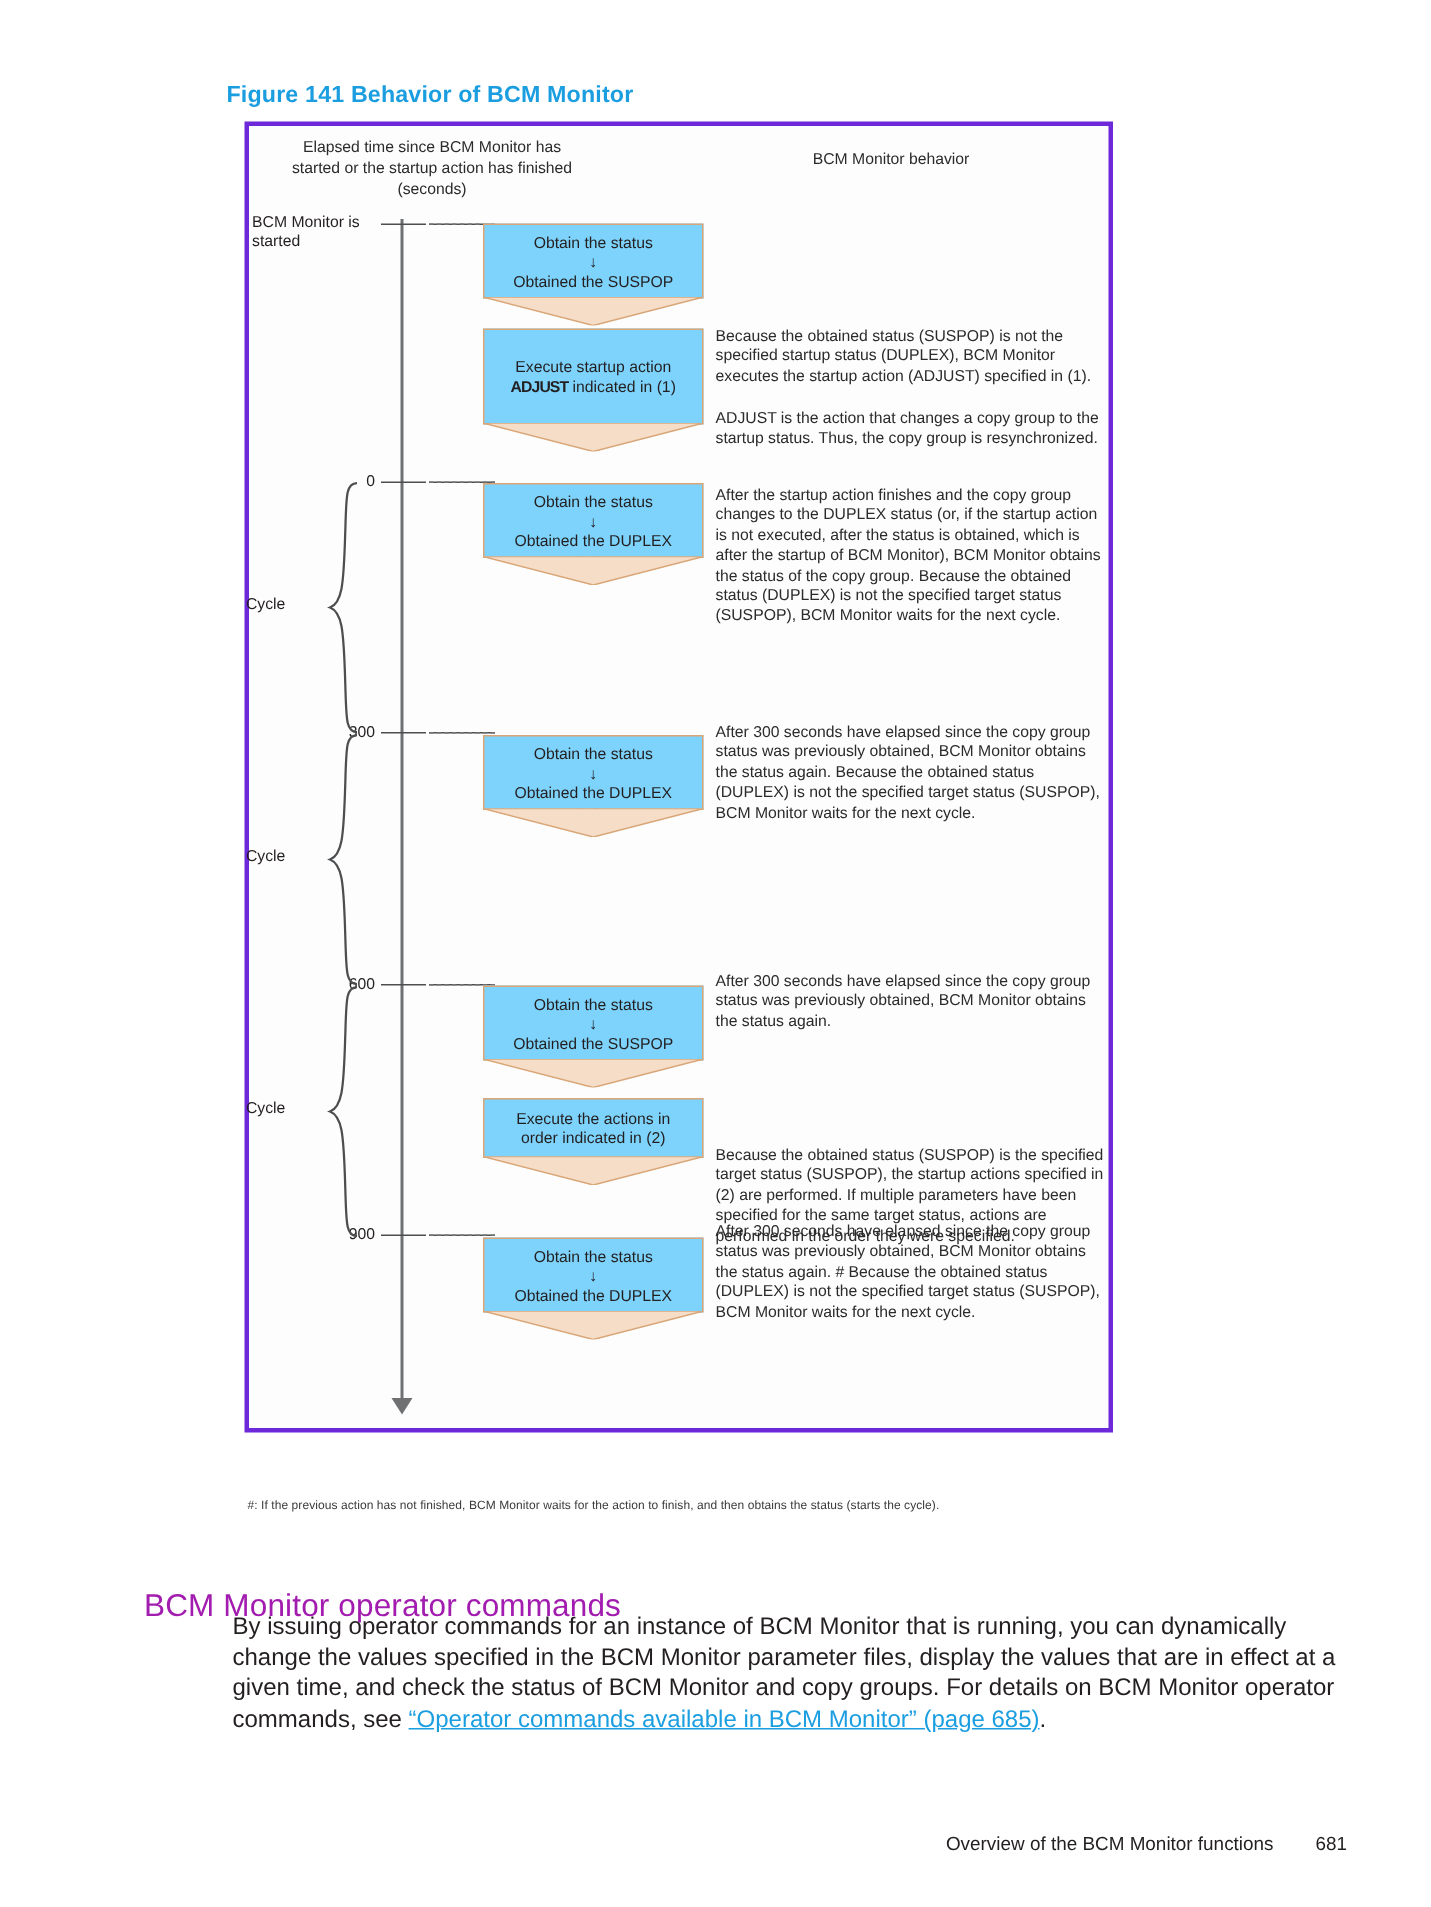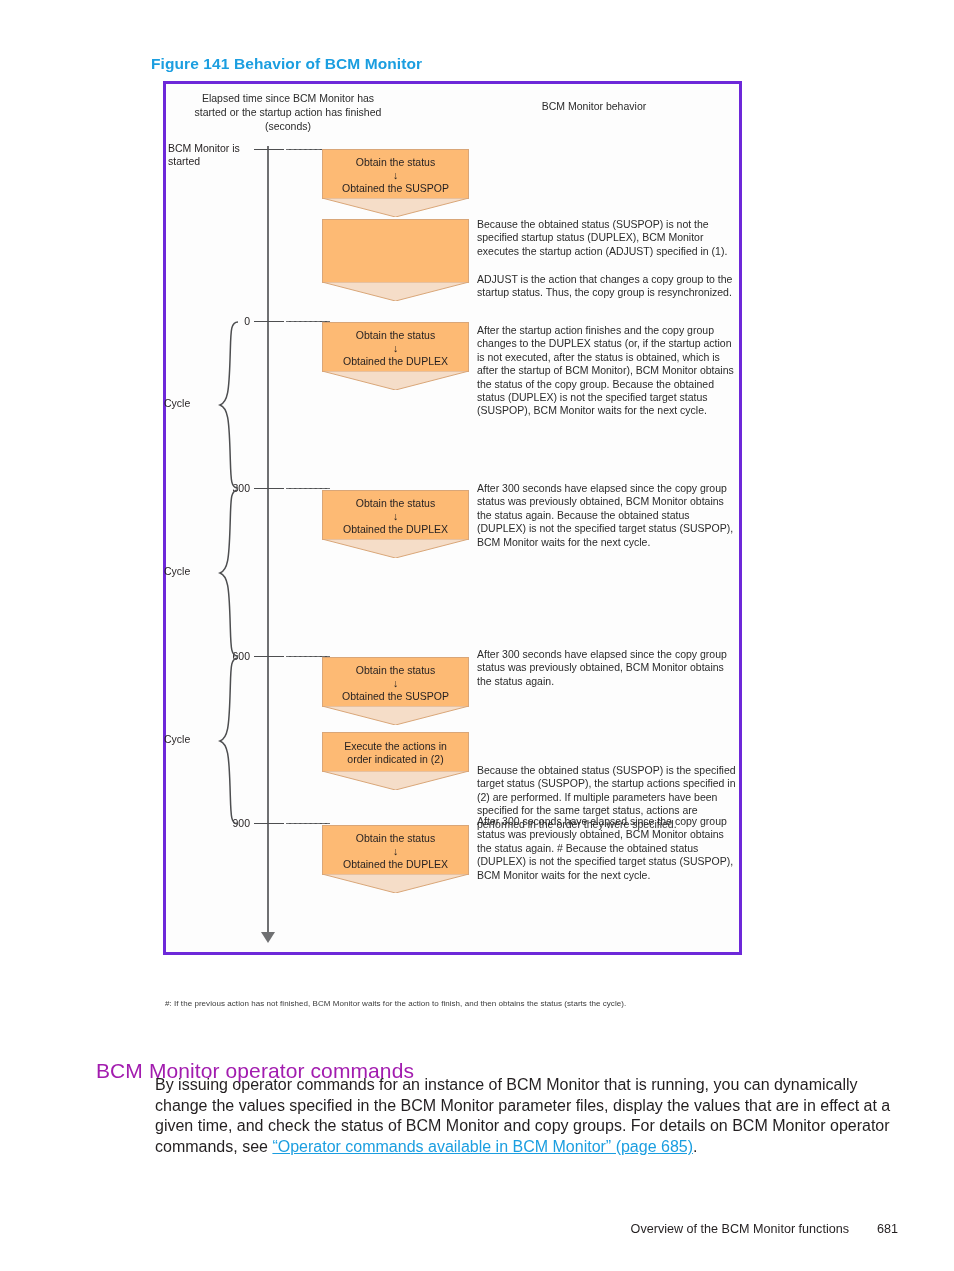--- a/index.html
+++ b/index.html
@@ -67,21 +67,21 @@
   .brace{ position:absolute; left:52px; width:22px; }
   .brace svg{ display:block; }
   .cycle-label{
     position:absolute; left:-2px; font-size:10.5px; color:#231f20;
     width:50px; text-align:left;
   }
 
   
   .node{
     position:absolute; left:156px; width:147px;
-    background:#fdba74;
+    background:#7dd3fc;
     border:1px solid #d9a678;
     box-sizing:border-box;
   }
   .node .body{
     padding:6px 6px 2px 6px;
     text-align:center; font-size:10.5px; line-height:13.2px;
     color:#231f20;
   }
   .node .tip{
     position:absolute; left:-1px; bottom:-19px; width:147px; height:19px;
@@ -182,20 +182,24 @@
       <span>Obtained the SUSPOP status</span>
     </div>
     <div class="tip">
       <svg width="147" height="19" viewBox="0 0 147 19">
           <polygon points="0,0 147,0 73.5,19" fill="#f5ddc8" stroke="#d9a678" stroke-width="1"></polygon>
         </svg>
     </div>
   </div>
 
   <div class="node" style="top:135px;height:64px;">
+    <div class="body" style="padding-top:19px;">
+      <span>Execute startup action</span><br>
+      <b>ADJUST</b><span> indicated in (1)</span>
+    </div>
     <div class="tip">
       <svg width="147" height="19" viewBox="0 0 147 19">
           <polygon points="0,0 147,0 73.5,19" fill="#f5ddc8" stroke="#d9a678" stroke-width="1"></polygon>
         </svg>
     </div>
   </div>
 
   <div class="node" style="top:238px;height:50px;">
     <div class="body">
       <span>Obtain the status</span><br>

